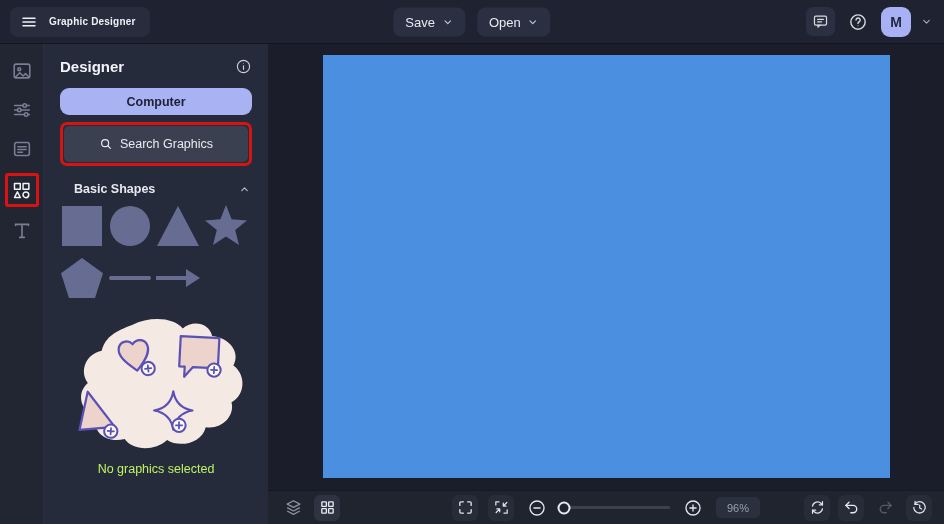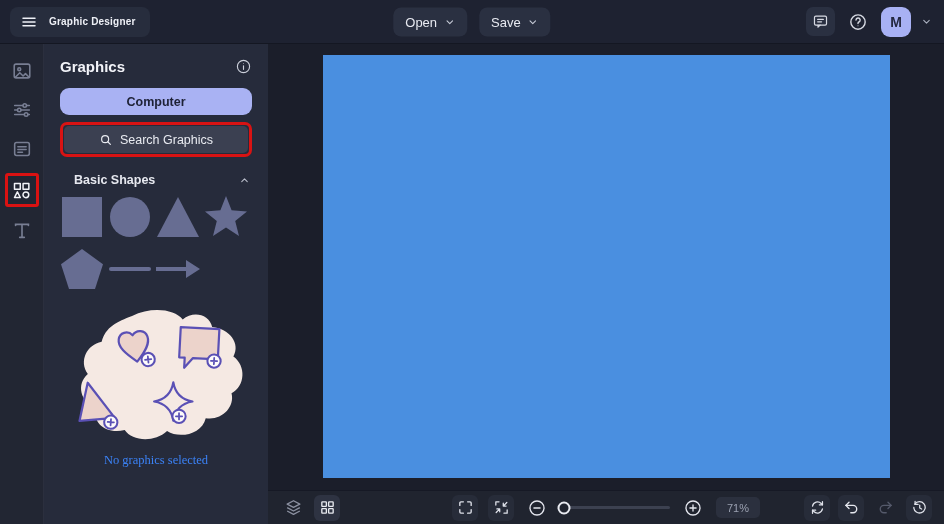--- a/index.html
+++ b/index.html
@@ -63,30 +63,30 @@
     padding:14px 16px 10px 16px; display:flex; flex-direction:column;
   }
   .panel-head { display:flex; align-items:center; justify-content:space-between; margin-bottom:13px; }
   .panel-title { font-size:15px; font-weight:700; color:#f2f3f8; }
   .btn-computer {
     width:100%; height:27px; border:none; border-radius:9px; background:#a9b2f3;
     color:#1d2135; font-size:12.5px; font-weight:600; font-family:inherit; cursor:pointer;
   }
   .search-wrap { border:3px solid #d81313; border-radius:7px; padding:1px; margin-top:7px; }
   .btn-search {
-    width:100%; height:27px; border:none; border-radius:5px; background:#3b4051;
+    width:100%; height:36px; border:none; border-radius:5px; background:#3b4051;
     color:#e9ebf1; font-size:12.5px; font-weight:500; font-family:inherit; cursor:pointer;
     display:flex; align-items:center; justify-content:center; gap:7px;
   }
   .section-head { display:flex; align-items:center; justify-content:space-between; margin:16px 2px 8px 2px; cursor:pointer;padding-left:12px; }
   .section-title { font-size:12.5px; font-weight:600; color:#e6e8ef; }
   .shape-grid { display:grid; grid-template-columns:repeat(4,1fr); row-gap:8px; }
   .shape-tile { width:44px; height:44px; display:flex; align-items:center; justify-content:center; cursor:pointer; }
   .illustration { margin-top:12px; display:flex; justify-content:center; }
-  .empty-text { text-align:center; font-size:12.5px; color:#3b82f6; margin-top:10px;font-family:Liberation Serif, serif; }
+  .empty-text { text-align:center; font-size:12.5px; color:#bef264; margin-top:10px; }
 
   
   .stage-col { flex:1; display:flex; flex-direction:column; min-width:0; }
   .stage { flex:1; background:#1b1e2a; position:relative; }
   .art-canvas { position:absolute; left:55px; top:11px; width:567px; height:423px; background:#4a8fe0; }
 
   
   .bottombar {
     height:34px; flex:0 0 34px; background:#20242f; border-top:1px solid #161925;
     display:flex; align-items:center; padding:0 12px; position:relative;
@@ -122,27 +122,27 @@
       <span class="burger-btn">
         <svg width="18" height="18" viewBox="0 0 24 24" fill="none">
             <path d="M4 7h16M4 12h16M4 17h16" stroke="#eef0f6" stroke-width="2" stroke-linecap="round"></path>
           </svg>
       </span>
       <span class="app-title">Graphic Designer</span>
     </div>
 
     <div class="topbar-center">
       <button class="tb-btn">
-        <span>Open</span>
+        <span>Save</span>
         <svg width="11" height="11" viewBox="0 0 24 24" fill="none">
             <path d="M6 9.5l6 6 6-6" stroke="#c6cad6" stroke-width="2.4" stroke-linecap="round" stroke-linejoin="round"></path>
           </svg>
       </button>
       <button class="tb-btn">
-        <span>Save</span>
+        <span>Open</span>
         <svg width="11" height="11" viewBox="0 0 24 24" fill="none">
             <path d="M6 9.5l6 6 6-6" stroke="#c6cad6" stroke-width="2.4" stroke-linecap="round" stroke-linejoin="round"></path>
           </svg>
       </button>
     </div>
 
     <div class="topbar-right">
       <span class="icon-chip">
         <svg width="17" height="17" viewBox="0 0 24 24" fill="none" stroke="#d7dae3" stroke-width="1.7" stroke-linecap="round" stroke-linejoin="round">
           <rect x="3.5" y="4.5" width="17" height="12.5" rx="2"></rect>
@@ -200,21 +200,21 @@
       </span>
       <span class="rail-btn">
         <svg width="22" height="22" viewBox="0 0 24 24" fill="none" stroke-width="1.8" stroke-linecap="round">
           <path d="M5 6V4.8h14V6M12 4.8V19M9.5 19h5"></path>
         </svg>
       </span>
     </div>
 
     <div class="panel">
       <div class="panel-head">
-        <span class="panel-title">Graphics</span>
+        <span class="panel-title">Designer</span>
         <span style="cursor:pointer;">
           <svg width="17" height="17" viewBox="0 0 24 24" fill="none" stroke="#ccd0db" stroke-width="1.6">
             <circle cx="12" cy="12" r="8.6"></circle>
               <path d="M12 11v5" stroke-linecap="round"></path>
               <circle cx="12" cy="7.8" r="0.7" fill="#ccd0db" stroke="none"></circle>
           </svg>
         </span>
       </div>
 
       <button class="btn-computer">Computer</button>
@@ -351,21 +351,21 @@
           <div class="zoom-track">
             <span class="zoom-fill"></span>
             <span class="zoom-knob"></span>
           </div>
           <span class="bb-btn">
             <svg width="20" height="20" viewBox="0 0 24 24" fill="none" stroke="#e4e6ee" stroke-width="1.6" stroke-linecap="round">
               <circle cx="12" cy="12" r="8.4"></circle>
                 <path d="M8.3 12h7.4M12 8.3v7.4"></path>
             </svg>
           </span>
-          <span class="zoom-pill">71%</span>
+          <span class="zoom-pill">96%</span>
         </div>
 
         <div class="bb-right">
           <span class="bb-btn bg">
             <svg width="17" height="17" viewBox="0 0 24 24" fill="none" stroke="#dfe2ea" stroke-width="1.8" stroke-linecap="round" stroke-linejoin="round">
               <path d="M5 10a7.2 7.2 0 0 1 12.2-3.6L19 8.2"></path>
                 <path d="M19 3.8v4.4h-4.4"></path>
               <path d="M19 14a7.2 7.2 0 0 1-12.2 3.6L5 15.8"></path>
                 <path d="M5 20.2v-4.4h4.4"></path>
             </svg>

